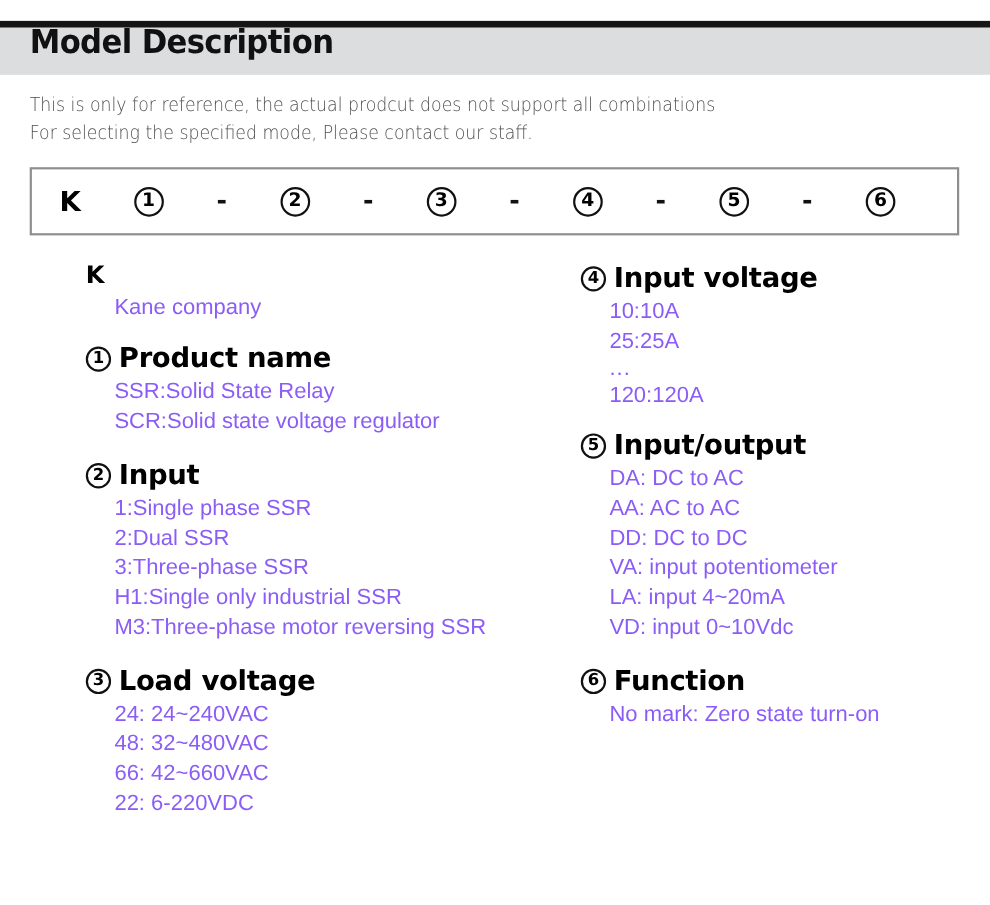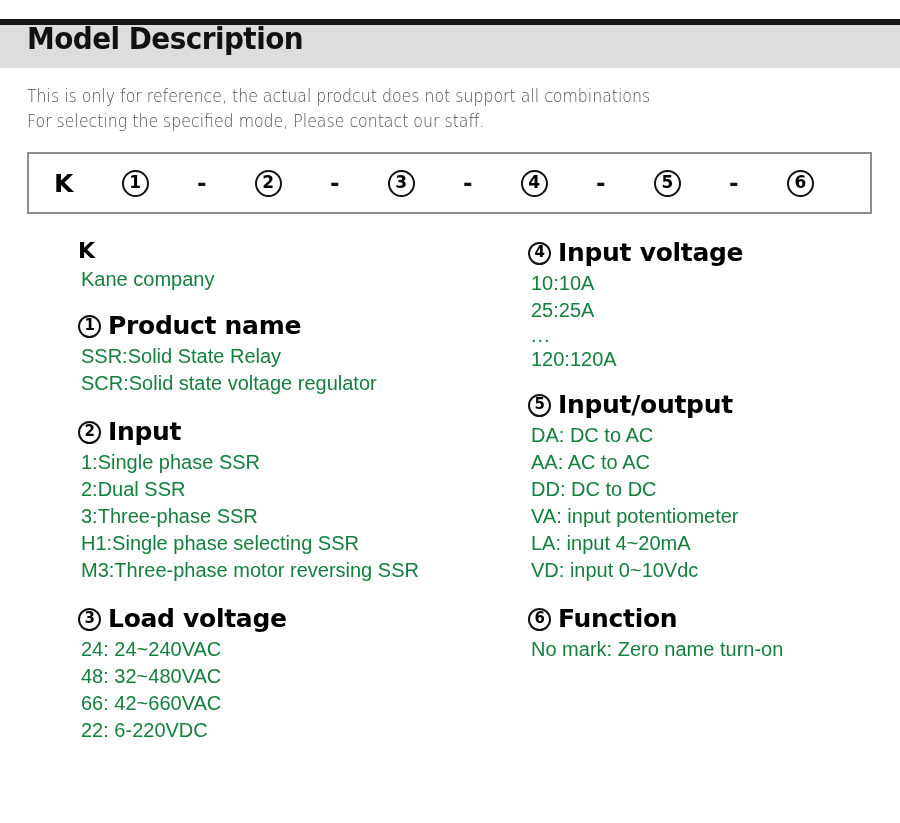--- a/index.html
+++ b/index.html
@@ -146,22 +146,23 @@
 
   .lines {
     margin: 0;
     padding: 0 0 0 3px;
     list-style: none;
   }
   .lines li {
     font-family: "Liberation Sans", sans-serif;
     font-size: 20px;
     line-height: 27px;
-    color: #15803d;
-    white-space: nowrap;
+    color: #8b5cf6;
+    white-space: nowrap;
+    margin-left: 23px;
   }
   .lines li.ellipsis {
     font-size: 20px;
     line-height: 22px;
     letter-spacing: 1px;
   }
 
   .gap-k     { height: 14px; }
   .gap-sec   { height: 16px; }
   .gap-sec-s { height: 13px; }
@@ -220,21 +221,21 @@
 
   <div class="section">
     <div class="sec-head">
       <span class="circ">2</span>
       <span>Input</span>
     </div>
     <ul class="lines">
       <li>1:Single phase SSR</li>
       <li>2:Dual SSR</li>
       <li>3:Three-phase SSR</li>
-      <li>H1:Single phase selecting SSR</li>
+      <li>H1:Single only industrial SSR</li>
       <li>M3:Three-phase motor reversing SSR</li>
     </ul>
   </div>
 
   <div class="gap-sec"></div>
 
   <div class="section">
     <div class="sec-head">
       <span class="circ">3</span>
       <span>Load voltage</span>
@@ -282,17 +283,17 @@
   </div>
 
   <div class="gap-sec"></div>
 
   <div class="section">
     <div class="sec-head">
       <span class="circ">6</span>
       <span>Function</span>
     </div>
     <ul class="lines">
-      <li>No mark: Zero name turn-on</li>
+      <li>No mark: Zero state turn-on</li>
     </ul>
   </div>
 
 </div>
 
 </body></html>

